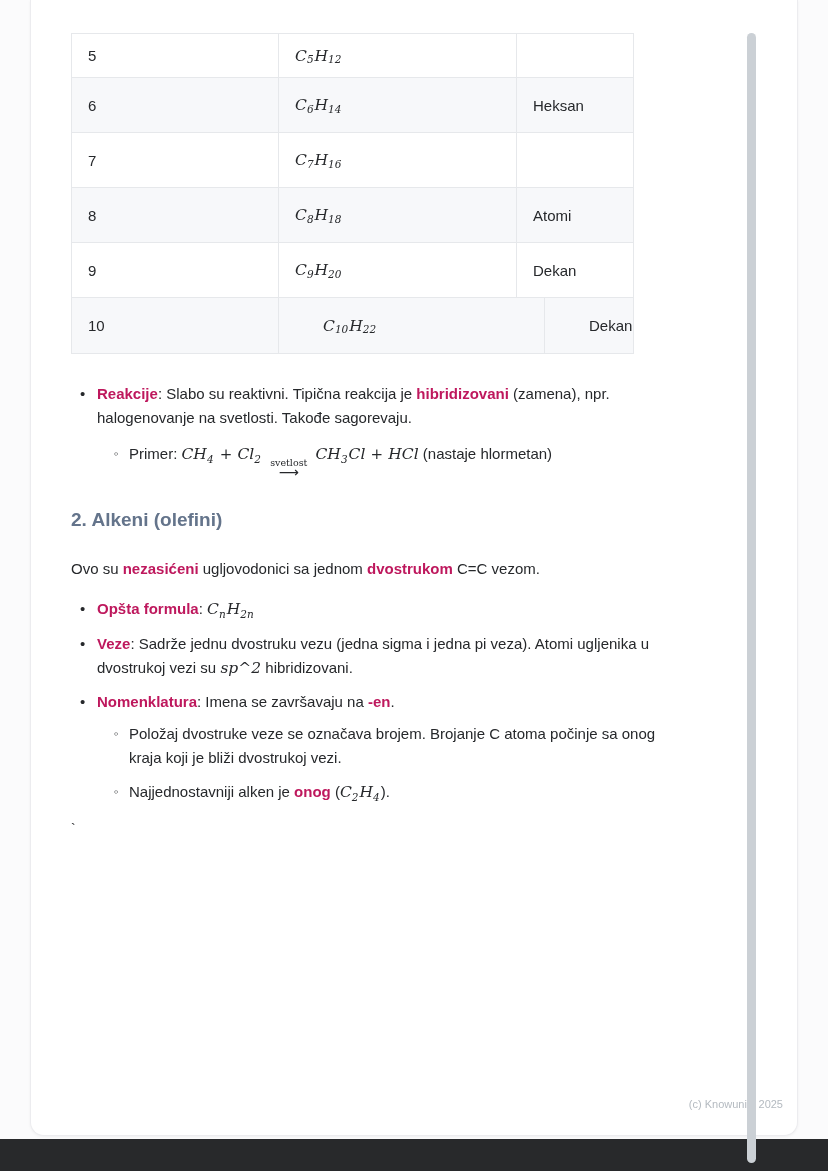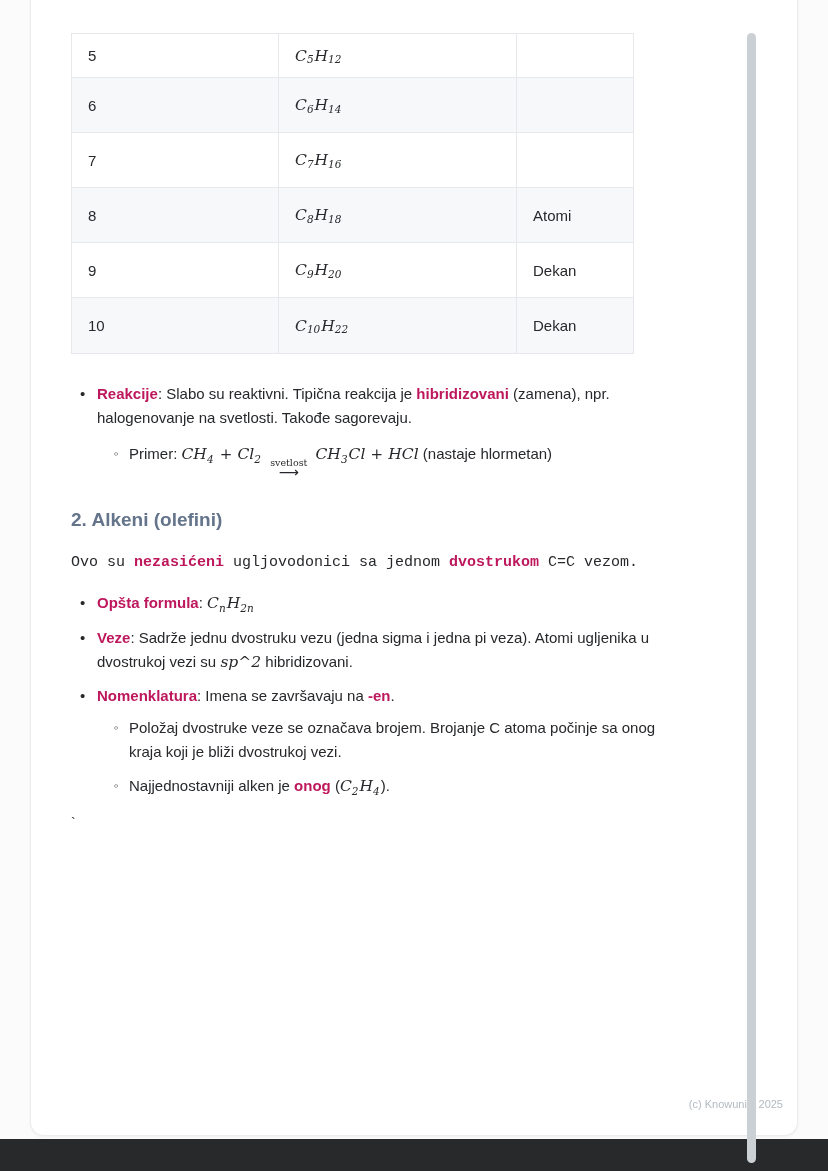--- a/index.html
+++ b/index.html
@@ -23,21 +23,21 @@
   }
 
   .content { margin-left: 40px; width: 601px; }
 
   
   .table {
     margin-top: 33px; width: 563px;
     border: 1px solid #e6e8eb;
   }
   .trow { display: flex; height: 55px; border-bottom: 1px solid #e6e8eb; background: #ffffff; }
-  .trow:last-child { border-bottom: none; }
+  .trow:last-child { border-bottom: none; gap: 28px; }
   .trow.first { height: 44px; }
   .trow.alt { background: #f7f8fa; }
   .tc { padding-left: 16px; display: flex; align-items: center; font-size: 15px; }
   .c1 { width: 207px; border-right: 1px solid #e6e8eb; }
   .c2 { width: 238px; border-right: 1px solid #e6e8eb; }
   .c3 { flex: 1; }
 
   
   .mvar { font-family: "DejaVu Serif", "Liberation Serif", serif; font-style: italic; font-size: 15.5px; }
   .msub { font-family: "DejaVu Serif", "Liberation Serif", serif; font-style: italic;
@@ -55,21 +55,21 @@
   .bullet .btext { flex: 1; font-size: 15px; line-height: 24px; }
 
   .sub-bullet { display: flex; }
   .sub-bullet .marker2 { width: 58px; padding-left: 43px; font-size: 13px; line-height: 24px; color: #3a3d40; }
   .sub-bullet .stext { flex: 1; font-size: 15px; line-height: 24px; }
 
   b { font-weight: bold; color: #be185d; }
 
   h2.heading { margin: 30px 0 0 0; font-size: 19px; font-weight: bold; color: #64748b; }
 
-  .para { margin-top: 20px; font-size: 15px; line-height: 24px; font-family: Liberation Mono, monospace; }
+  .para { margin-top: 26px; font-size: 15px; line-height: 24px; }
 
   .mt28 { margin-top: 28px; }
   .mt12 { margin-top: 12px; }
   .mt16 { margin-top: 16px; }
   .mt10 { margin-top: 10px; }
   .mt8  { margin-top: 8px; }
 
   .stray { margin-top: 16px; font-size: 14px; color: #26282b; }
 
   .footer { position: absolute; right: 14px; top: 1098px; font-size: 11px; color: #b4bac0; }
@@ -104,20 +104,21 @@
           </div>
       </div>
       <div class="trow alt">
         <div class="tc c1">6</div>
         <div class="tc c2">
             <span class="mvar">C</span>
             <span class="msub">6</span>
             <span class="mvar">H</span>
             <span class="msub">14</span>
           </div>
+        <div class="tc c3">Heksan</div>
       </div>
       <div class="trow">
         <div class="tc c1">7</div>
         <div class="tc c2">
             <span class="mvar">C</span>
             <span class="msub">7</span>
             <span class="mvar">H</span>
             <span class="msub">16</span>
           </div>
       </div>

